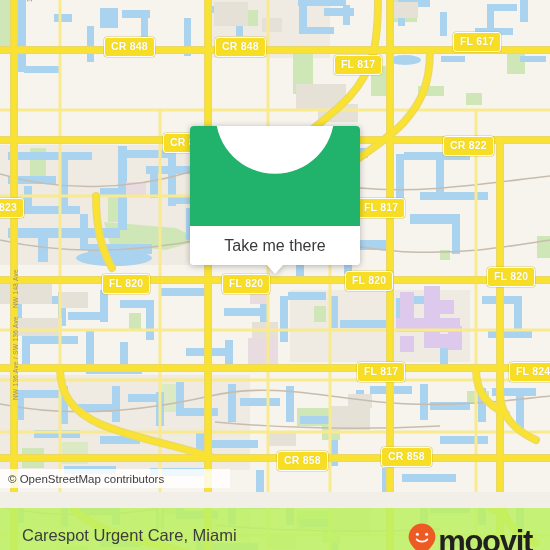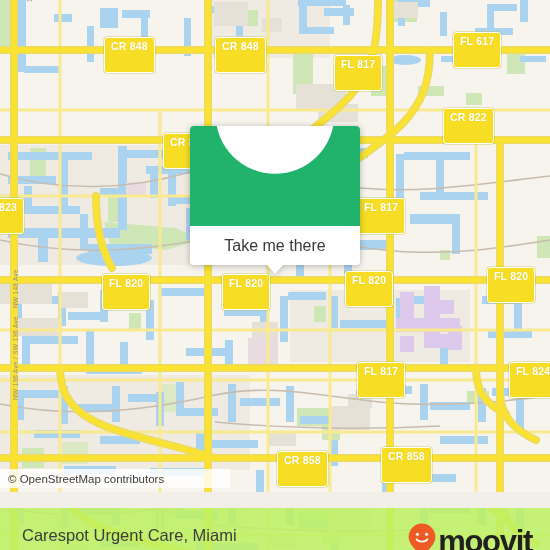--- a/index.html
+++ b/index.html
@@ -38,21 +38,21 @@
   .shield {
     position: absolute;
     background: #f7de24;
     border: 1.5px solid #ffffff;
     border-radius: 3px;
     color: #ffffff;
     font-family: "Liberation Sans", sans-serif;
     font-size: 10.5px;
     font-weight: bold;
     line-height: 1;
-    padding: 3px 6px 20px 6px;
+    padding: 3px 6px 4px 6px;
     white-space: nowrap;
     letter-spacing: 0.2px;
     box-shadow: 0 0 0 0.5px rgba(190,170,20,0.55);
     text-shadow: 0 0 1px rgba(160,140,10,0.35);
   }
 
   
   .street-label {
     position: absolute;
     color: #9a8f7c;
@@ -440,21 +440,21 @@
         </g>
 
       </g>
     </svg>
 
     <div id="shield-layer">
         <div class="shield" style="left: 104px; top: 37px;">CR 848</div>
         <div class="shield" style="left: 215px; top: 37px;">CR 848</div>
         <div class="shield" style="left: 453px; top: 32px;">FL 617</div>
         <div class="shield" style="left: 334px; top: 55px;">FL 817</div>
-        <div class="shield" style="left: 443px; top: 108px;">CR 822</div>
+        <div class="shield" style="left: 443px; top: 136px;">CR 822</div>
         <div class="shield" style="left: 163px; top: 133px;">CR 8</div>
         <div class="shield" style="left: 357px; top: 198px;">FL 817</div>
         <div class="shield" style="left: -8px; top: 198px;">823</div>
         <div class="shield" style="left: 102px; top: 274px;">FL 820</div>
         <div class="shield" style="left: 222px; top: 274px;">FL 820</div>
         <div class="shield" style="left: 345px; top: 271px;">FL 820</div>
         <div class="shield" style="left: 487px; top: 267px;">FL 820</div>
         <div class="shield" style="left: 357px; top: 362px;">FL 817</div>
         <div class="shield" style="left: 465px; top: 362px; margin-left: 44px;">FL 824</div>
         <div class="shield" style="left: 277px; top: 451px;">CR 858</div>

